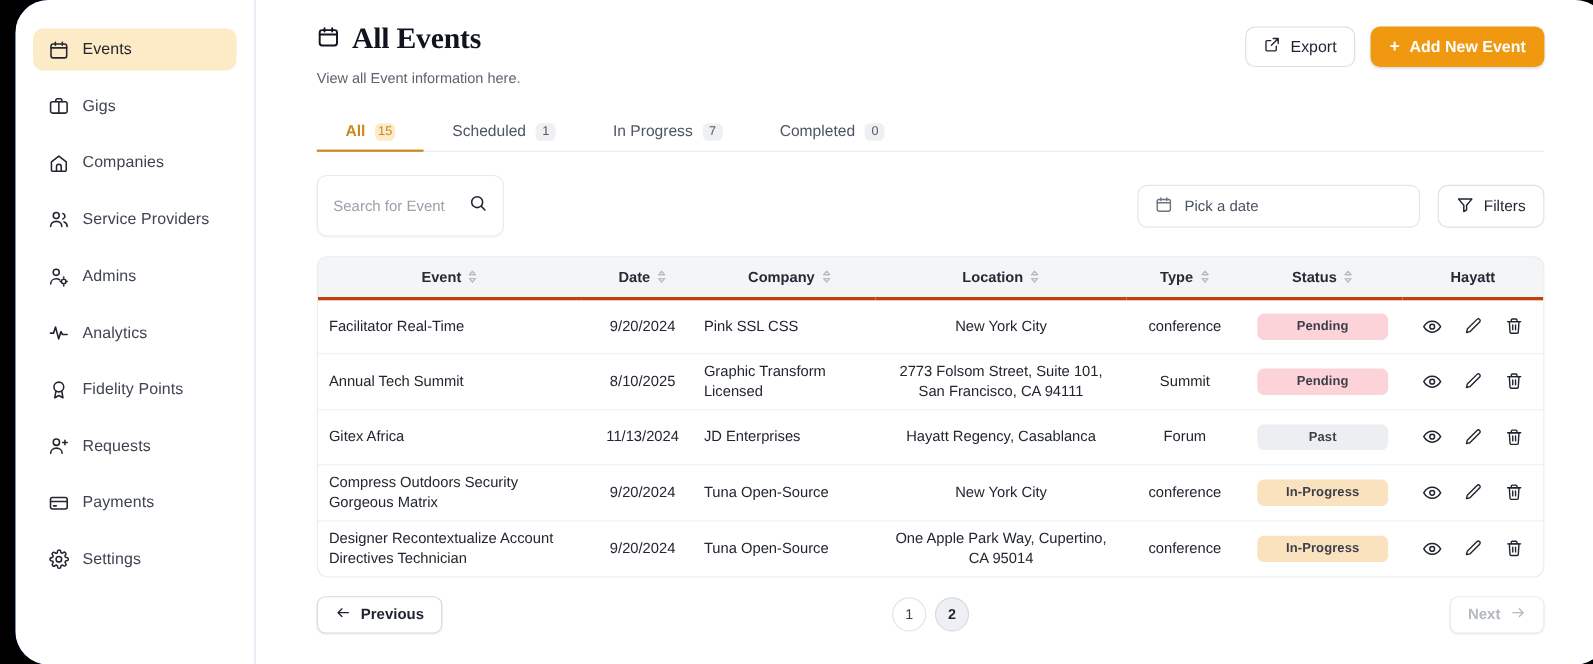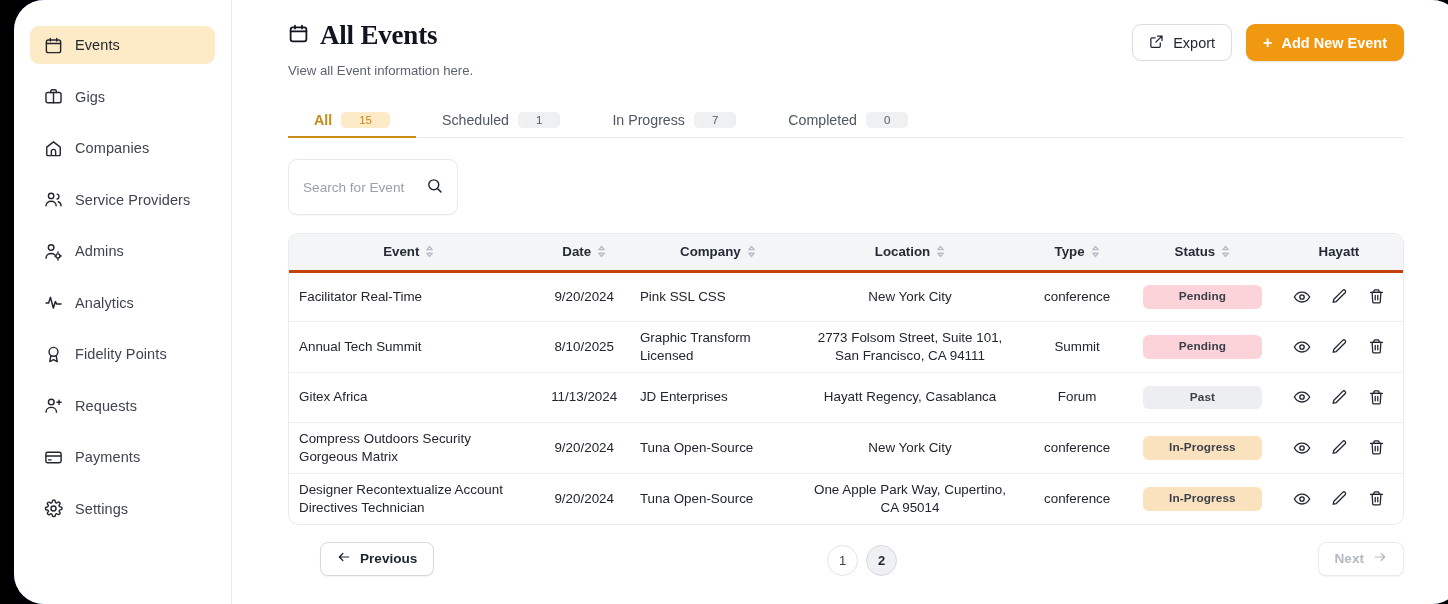--- a/index.html
+++ b/index.html
@@ -101,21 +101,21 @@
     position: relative;
   }
   .tab.active { color: #c98a18; font-weight: bold; }
   .tab.active:after {
     content: ""; position: absolute; left: 0; right: 0; bottom: -1px;
     height: 2.5px; background: #c98a18;
   }
   .tab .cnt {
     background: #eef0f2; color: #53596a;
     border-radius: 5px; font-size: 11.5px; font-weight: normal;
-    padding: 2px 18px; min-width: 18px; text-align: center;
+    padding: 2px 2px; min-width: 18px; text-align: center;
   }
   .tab.active .cnt { background: #fdeac6; color: #c98a18; }
 
   
   .toolbar {
     margin-top: 21px;
     display: flex; align-items: center; justify-content: space-between;
   }
   .search-box {
     display: flex; align-items: center; justify-content: space-between;
@@ -185,23 +185,22 @@
   }
   .badge.pending   { background: #fbd3d9; color: #3a3f49; }
   .badge.past      { background: #eceef1; color: #3a3f49; }
   .badge.inprogress{ background: #fbe2bf; color: #3a3f49; }
   .acts { display: flex; align-items: center; justify-content: center; gap: 20px; }
   .acts span { cursor: pointer; line-height: 0; display: block; }
 
   
   .pager {
     margin-top: 17px;
-    display: flex; align-items: flex-end; justify-content: space-between;
+    display: flex; align-items: center; justify-content: space-between;
     position: relative;
-    margin-left: 32px;
   }
   .pg-btn {
     display: flex; align-items: center; gap: 9px;
     height: 34px; padding: 0 16px;
     border: 1px solid #d5d9df; border-radius: 8px; background: #fff;
     font-size: 13.6px; font-weight: bold; color: #1e2430; cursor: pointer;
     box-shadow: 0 1px 1px rgba(16,20,30,.05);
   }
   .pg-btn.disabled { color: #b4b9c1; border-color: #e8eaee; cursor: default; }
   .pg-nums { display: flex; align-items: center; gap: 8px; position: absolute; left: 50%; transform: translateX(-50%); }
@@ -361,20 +360,35 @@
       </div>
     </div>
 
     <div class="toolbar">
       <div class="search-box">
         <span class="ph">Search for Event</span>
         <span><svg width="17" height="17" viewBox="0 0 24 24" fill="none" stroke="#1e2430" stroke-width="2" stroke-linecap="round">
               <circle cx="11" cy="11" r="7"></circle>
               <path d="M16.5 16.5 21 21"></path>
             </svg></span>
+      </div>
+      <div class="right-tools">
+        <div class="date-box">
+          <span><svg width="16" height="16" viewBox="0 0 24 24" fill="none" stroke="#6b7280" stroke-width="1.9" stroke-linecap="round">
+                <rect x="3" y="5" width="18" height="16" rx="2.5"></rect>
+                <path d="M3 9.5h18M8 3v3.4M16 3v3.4"></path>
+              </svg></span>
+          <span>Pick a date</span>
+        </div>
+        <button class="filters-btn">
+          <span><svg width="16" height="16" viewBox="0 0 24 24" fill="none" stroke="#1e2430" stroke-width="2" stroke-linecap="round" stroke-linejoin="round">
+                <path d="M3 4.5h18l-7.1 8.4v6.3l-3.8 2.3v-8.6z"></path>
+              </svg></span>
+          <span>Filters</span>
+        </button>
       </div>
     </div>
 
     <div class="table-wrap">
       <table>
         <colgroup>
           <col style="width:21.5%">
             <col style="width:10%">
             <col style="width:14%">
           <col style="width:20.5%">

